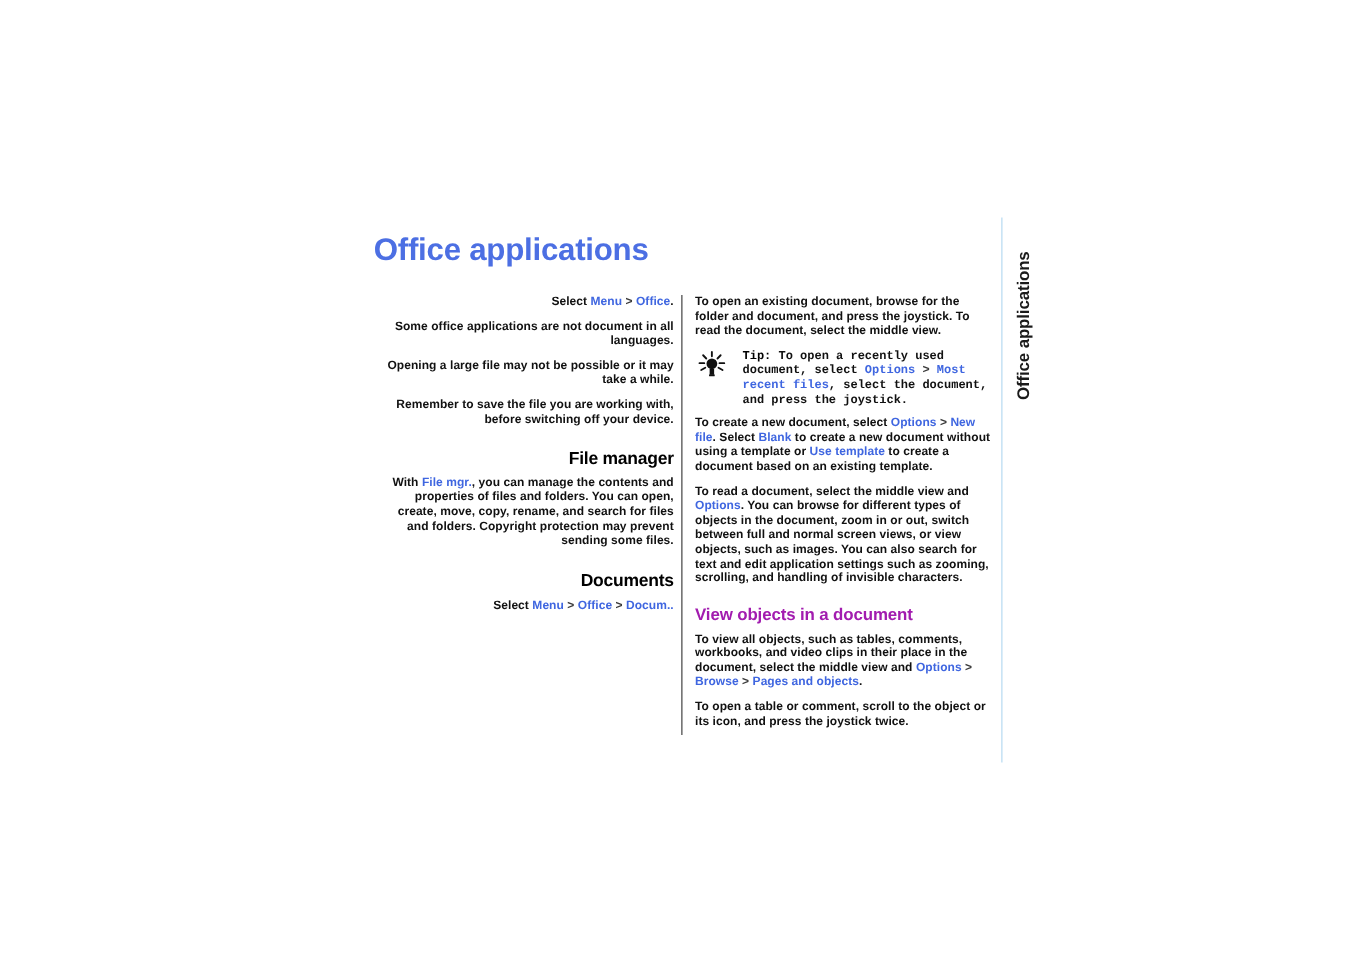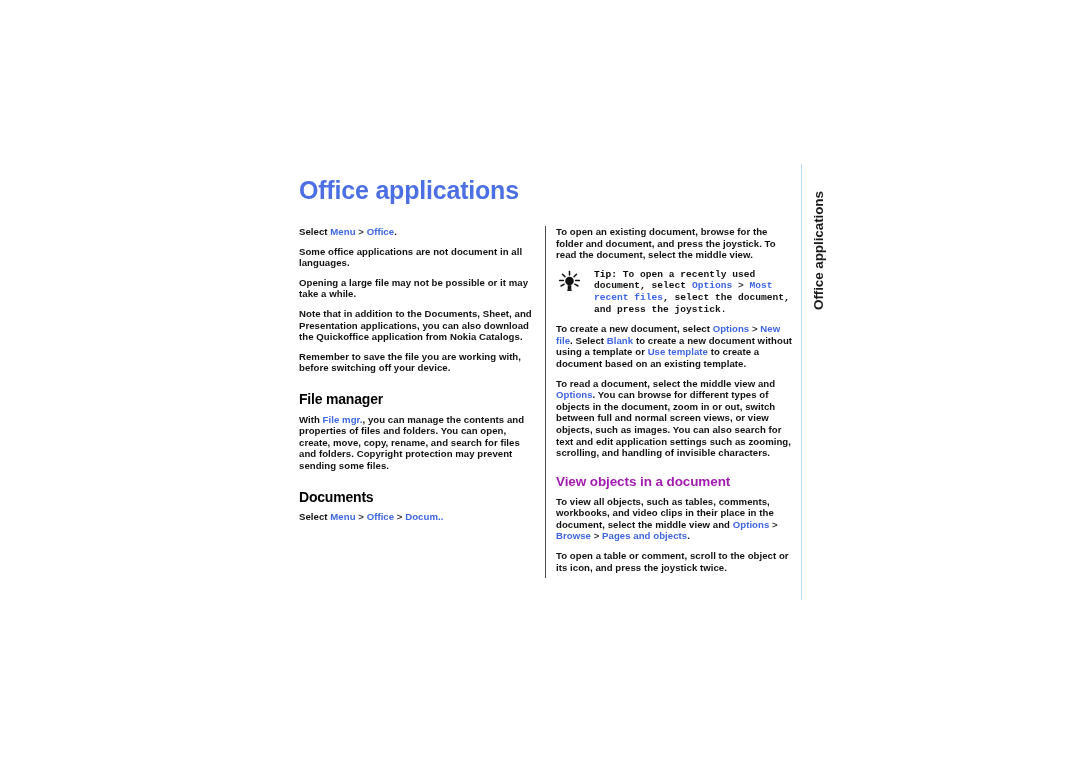--- a/index.html
+++ b/index.html
@@ -12,21 +12,21 @@
     height: 763px;
     position: relative;
     font-family: "Liberation Sans", sans-serif;
     color: #000000;
     overflow: hidden;
   }
 
   
   #page {
     position: absolute;
-    left: 0; top: 2px;
+    left: 0; top: 12px;
     width: 1080px;
     height: 624px;
   }
 
   
   .page-title {
     position: absolute;
     left: 299px;
     top: 176px;
     font-size: 25px;
@@ -38,21 +38,21 @@
 
   
   .col {
     position: absolute;
     top: 224px;
     font-size: 9.6px;
     line-height: 11.6px;
     font-weight: bold;
     color: #111111;
   }
-  .col-left  { left: 299px;  width: 240px; }
+  .col-left  { left: 299px;  width: 240px; text-align: right; }
   .col-right { left: 556px;  width: 240px; }
 
   .col p {
     margin: 0 0 8px 0;
     font-weight: bold;
     letter-spacing: 0.05px;
   }
   .col p:last-child { margin-bottom: 0; }
 
   
@@ -154,21 +154,20 @@
   </div>
 
   <div class="col col-left">
 
     <p><span>Select </span><span class="lk">Menu</span><span class="gt"> &gt; </span><span class="lk">Office</span><span>.</span></p>
 
     <p>Some office applications are not document in all languages.</p>
 
     <p>Opening a large file may not be possible or it may take a while.</p>
 
-    <p>Note that in addition to the Documents, Sheet, and Presentation applications, you can also download the Quickoffice application from Nokia Catalogs.</p>
 
     <p>Remember to save the file you are working with, before switching off your device.</p>
 
     <h2 class="section">File manager</h2>
 
     <p><span>With </span><span class="lk">File mgr.</span><span>, you can manage the contents and properties of files and folders. You can open, create, move, copy, rename, and search for files and folders. Copyright protection may prevent sending some files.</span></p>
 
     <h2 class="section">Documents</h2>
 
 

